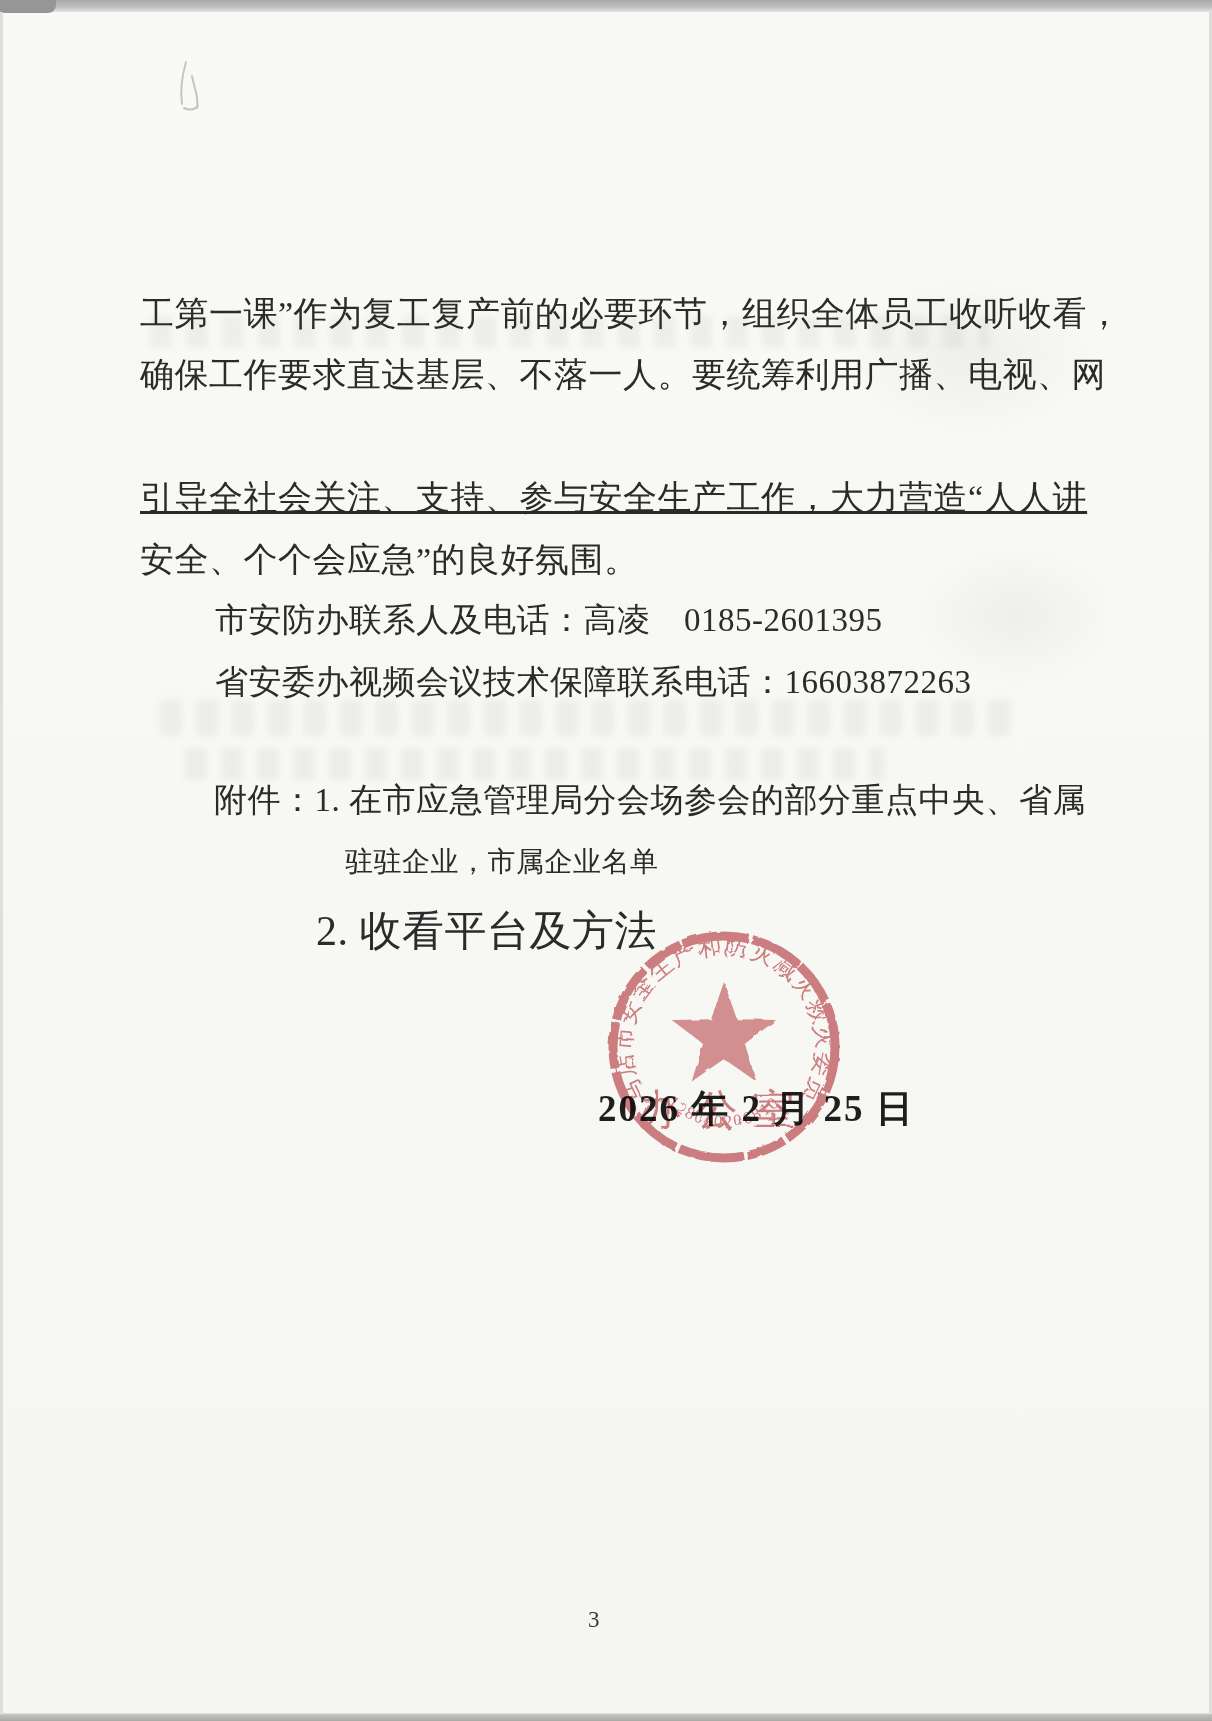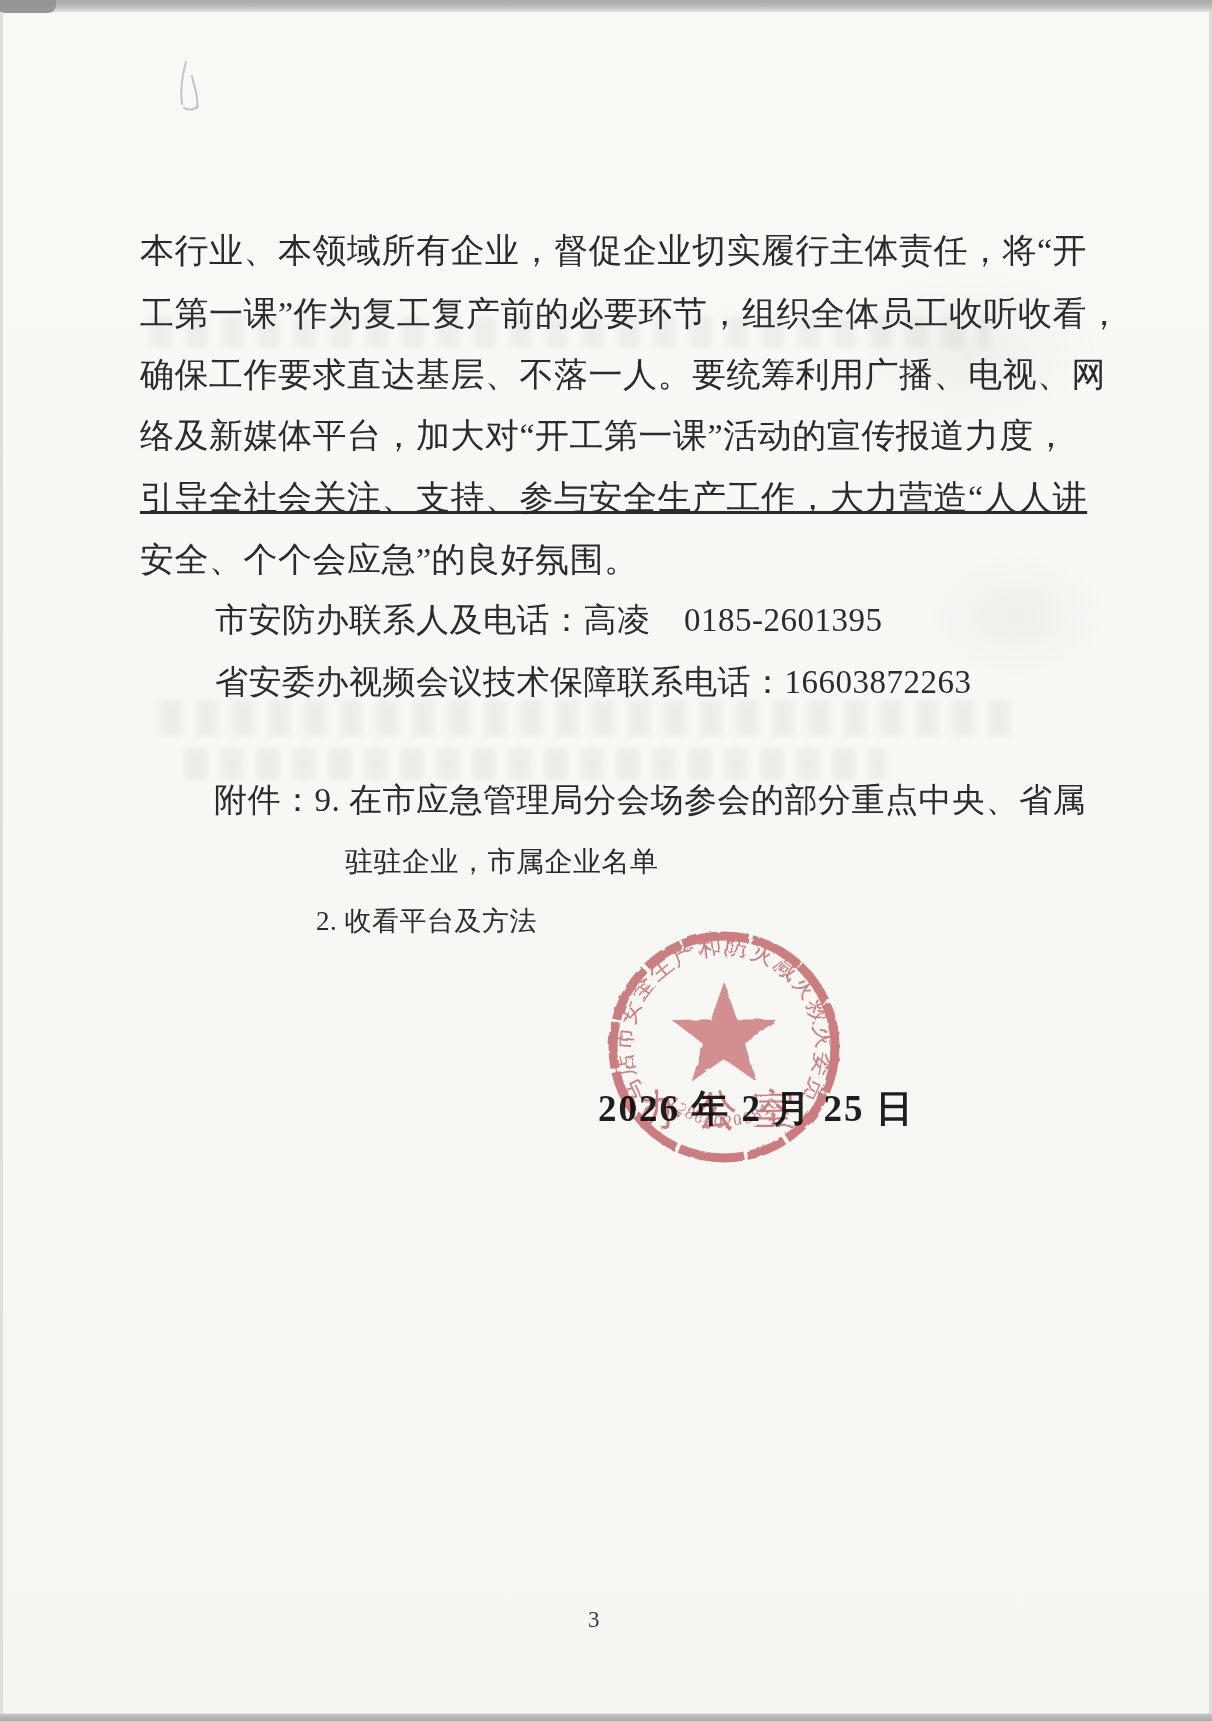--- a/index.html
+++ b/index.html
@@ -22,21 +22,21 @@
   .ghost{position:absolute;filter:blur(3px);opacity:.55;pointer-events:none;
     background:repeating-linear-gradient(90deg,rgba(183,183,178,.30) 0 22px,rgba(0,0,0,0) 22px 36px);}
   .ghost-blob{position:absolute;filter:blur(6px);opacity:.5;pointer-events:none;
     background:radial-gradient(ellipse at center,rgba(176,176,170,.28) 0%,rgba(0,0,0,0) 70%);}
 
   .line{position:absolute;white-space:nowrap;color:#2b2b2b;letter-spacing:.5px;}
   .para{left:140px;font-size:34px;}
   .indent2{left:215px;font-size:33px;}
   .attach-head{left:214px;font-size:33px;}
   .attach-cont{left:345px;font-size:28px;}
-  .attach-item2{left:316px;font-size:27px;}
+  .attach-item2{left:316px;font-size:42px;}
 
   .date-line{position:absolute;left:598px;top:1084px;font-size:37px;color:#1e1e1e;
     letter-spacing:2px;white-space:nowrap;z-index:2;font-weight:bold;}
   .seal-svg{position:absolute;left:600px;top:923px;width:248px;height:248px;
     mix-blend-mode:multiply;opacity:.93;z-index:3;}
   .page-num{position:absolute;left:588px;top:1607px;font-size:23px;color:#3a3a3a;}
   .pen-mark{position:absolute;left:170px;top:56px;opacity:.55;}
 </style>
 </head>
 <body>
@@ -52,31 +52,29 @@
   <div class="ghost" style="left:150px;top:316px;width:840px;height:32px;"></div>
   <div class="ghost" style="left:160px;top:700px;width:860px;height:36px;"></div>
   <div class="ghost" style="left:185px;top:748px;width:700px;height:32px;"></div>
   <div class="ghost-blob" style="left:845px;top:275px;width:250px;height:160px;"></div>
   <div class="ghost-blob" style="left:920px;top:550px;width:190px;height:130px;"></div>
 
   <svg class="pen-mark" width="46" height="64" viewBox="0 0 46 64">
     <path d="M16,6 C12,20 10,34 12,48 M22,20 C24,32 29,40 27,52 M14,52 q8,4 14,-2" stroke="#9a9a9a" stroke-width="2" fill="none" stroke-linecap="round"></path>
   </svg>
 
-  <div class="line para" style="top:228px;">本行业、本领域所有企业，督促企业切实履行主体责任，将“开</div>
   <div class="line para" style="top:352px;">确保工作要求直达基层、不落一人。要统筹利用广播、电视、网</div>
   <div class="line para" style="top:291px;">工第一课”作为复工复产前的必要环节，组织全体员工收听收看，</div>
-  <div class="line para" style="top:413px;">络及新媒体平台，加大对“开工第一课”活动的宣传报道力度，</div>
   <div class="line para" style="top:475px;text-decoration:underline;">引导全社会关注、支持、参与安全生产工作，大力营造“人人讲</div>
   <div class="line para" style="top:537px;">安全、个个会应急”的良好氛围。</div>
 
   <div class="line indent2" style="top:598px;">市安防办联系人及电话：高凌　0185-2601395</div>
   <div class="line indent2" style="top:660px;">省安委办视频会议技术保障联系电话：16603872263</div>
 
-  <div class="line attach-head" style="top:778px;">附件：9. 在市应急管理局分会场参会的部分重点中央、省属</div>
+  <div class="line attach-head" style="top:778px;">附件：1. 在市应急管理局分会场参会的部分重点中央、省属</div>
   <div class="line attach-cont" style="top:843px;">驻驻企业，市属企业名单</div>
   <div class="line attach-item2" style="top:903px;">2. 收看平台及方法</div>
 
   <div class="date-line">2026 年 2 月 25 日</div>
 
   <svg class="seal-svg" viewBox="0 0 248 248">
     <defs>
       <path id="arcTop" d="M 43.5 170.5 A 93 93 0 1 1 204.5 170.5" fill="none"></path>
       <path id="arcBottom" d="M 62.7 175.4 A 80 80 0 0 0 185.3 175.4" fill="none"></path>
       <filter id="inkRough" x="-15%" y="-15%" width="130%" height="130%">

